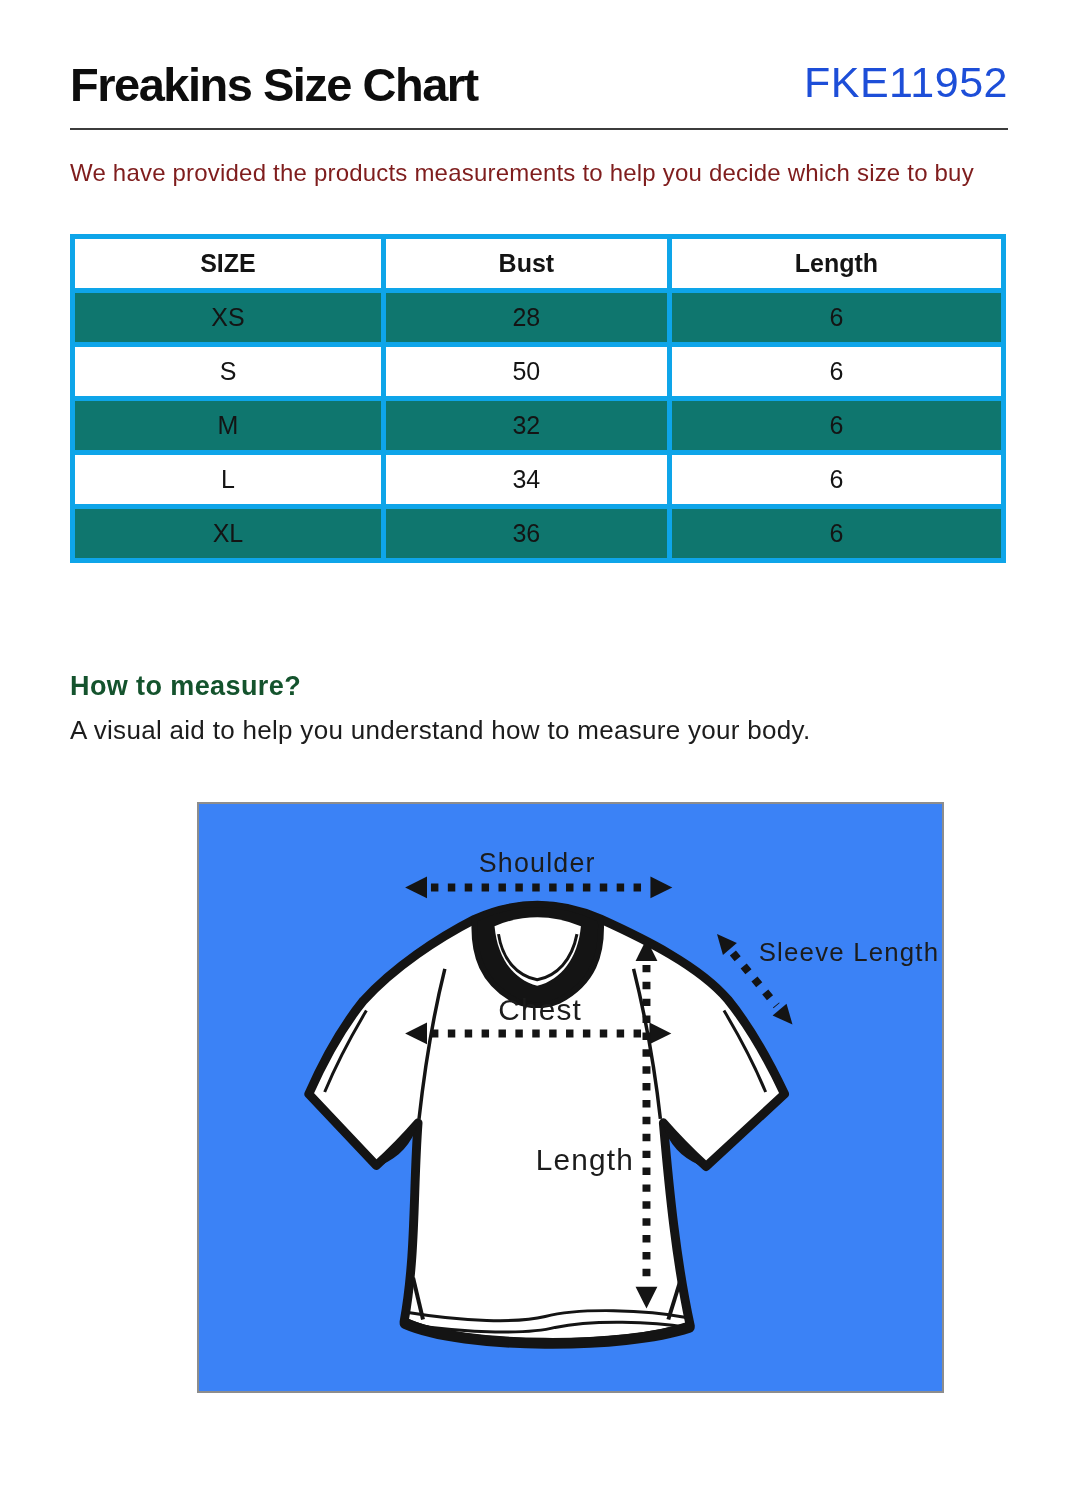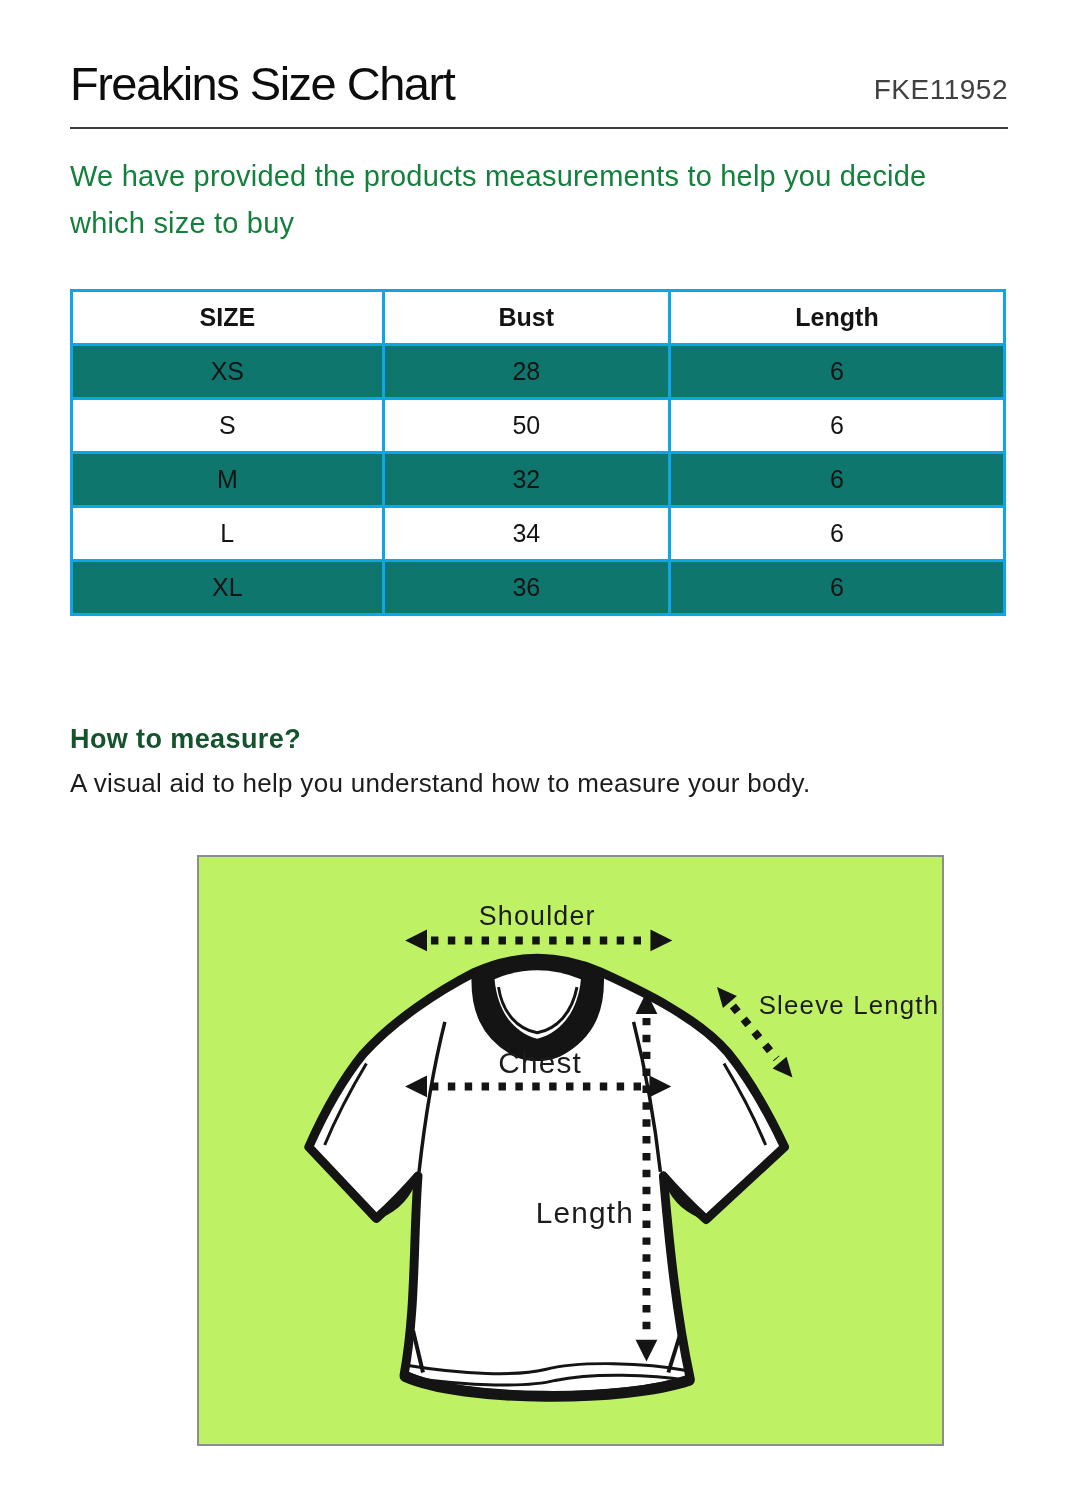--- a/index.html
+++ b/index.html
@@ -16,54 +16,54 @@
   .content { padding: 0 72px 0 70px; }
 
   .header-row {
     display: flex;
     justify-content: space-between;
     align-items: flex-end;
     padding-top: 58px;
   }
   .title {
     font-size: 47px;
-    font-weight: 400;
+    font-weight: 700;
     letter-spacing: -1.5px;
     line-height: 1.12;
     color: #0d0d0d;
   }
   .code {
-    font-size: 28px;
+    font-size: 43px;
     font-weight: 500;
     letter-spacing: 0.5px;
     padding-bottom: 5px;
-    color: #404040;
+    color: #1d4ed8;
   }
   .rule {
     border: none;
     border-top: 2.5px solid #3c3c3c;
     margin: 16px 0 0 0;
   }
   .desc {
     margin-top: 24px;
-    font-size: 29px;
-    line-height: 47px;
+    font-size: 24px;
+    line-height: 38px;
     letter-spacing: 0.2px;
-    color: #15803d;
+    color: #7f1d1d;
     max-width: 940px;
   }
 
   table.size-table {
     border-collapse: collapse;
     table-layout: fixed;
     width: 936px;
     margin-top: 42px;
   }
   .size-table th, .size-table td {
-    border: 3px solid #0ea5e9;
+    border: 5px solid #0ea5e9;
     height: 54px;
     text-align: center;
     vertical-align: middle;
     font-size: 25px;
     padding: 0;
   }
   .size-table th { font-weight: 700; background: #ffffff; }
   .size-table td { font-weight: 400; }
   .row-gray td { background: #0f766e; }
   .row-white td { background: #ffffff; }
@@ -80,21 +80,21 @@
     font-size: 26px;
     letter-spacing: 0.3px;
     color: #1c1c1c;
   }
 
   .diagram-box {
     margin: 56px 0 0 127px;
     width: 747px;
     height: 591px;
     border: 2px solid #8d8d8d;
-    background: #bef264;
+    background: #3b82f6;
   }
   .diagram-box svg { display: block; width: 100%; height: 100%; }
 
   .svg-label {
     font-family: "Liberation Sans", sans-serif;
     fill: #1c1c1c;
     letter-spacing: 1.2px;
   }
 </style>
 </head>

